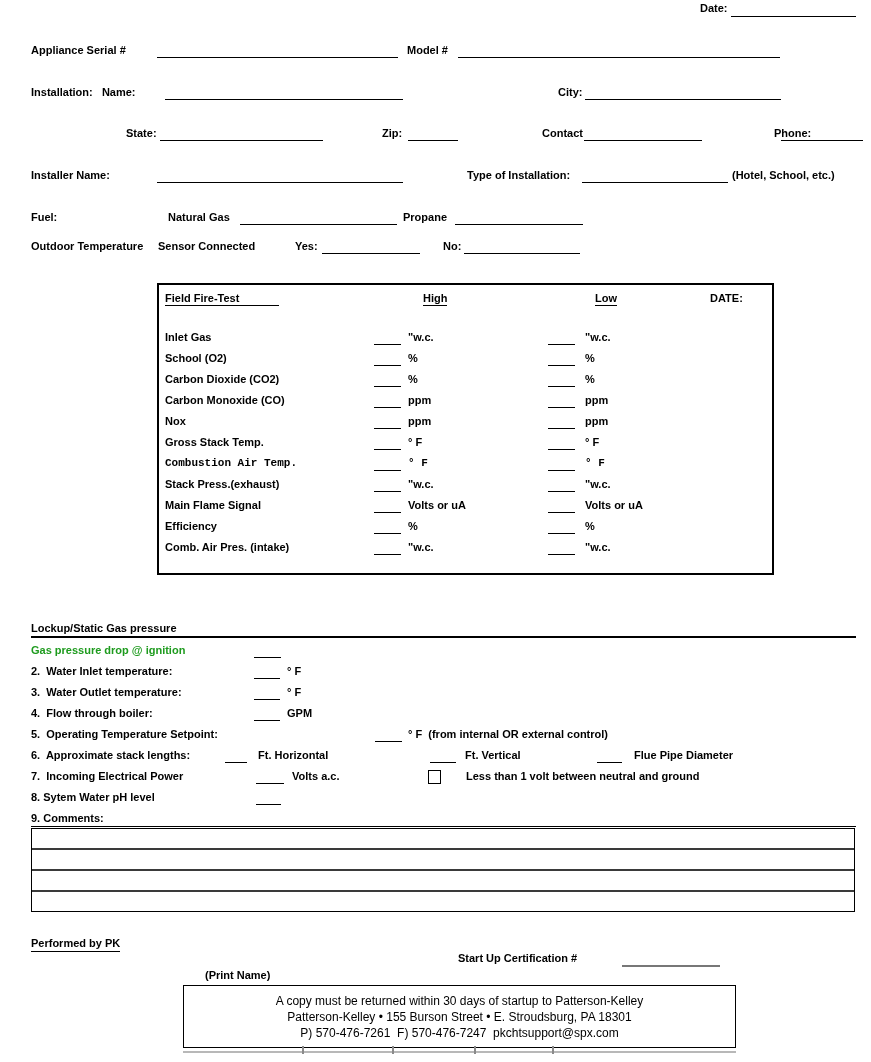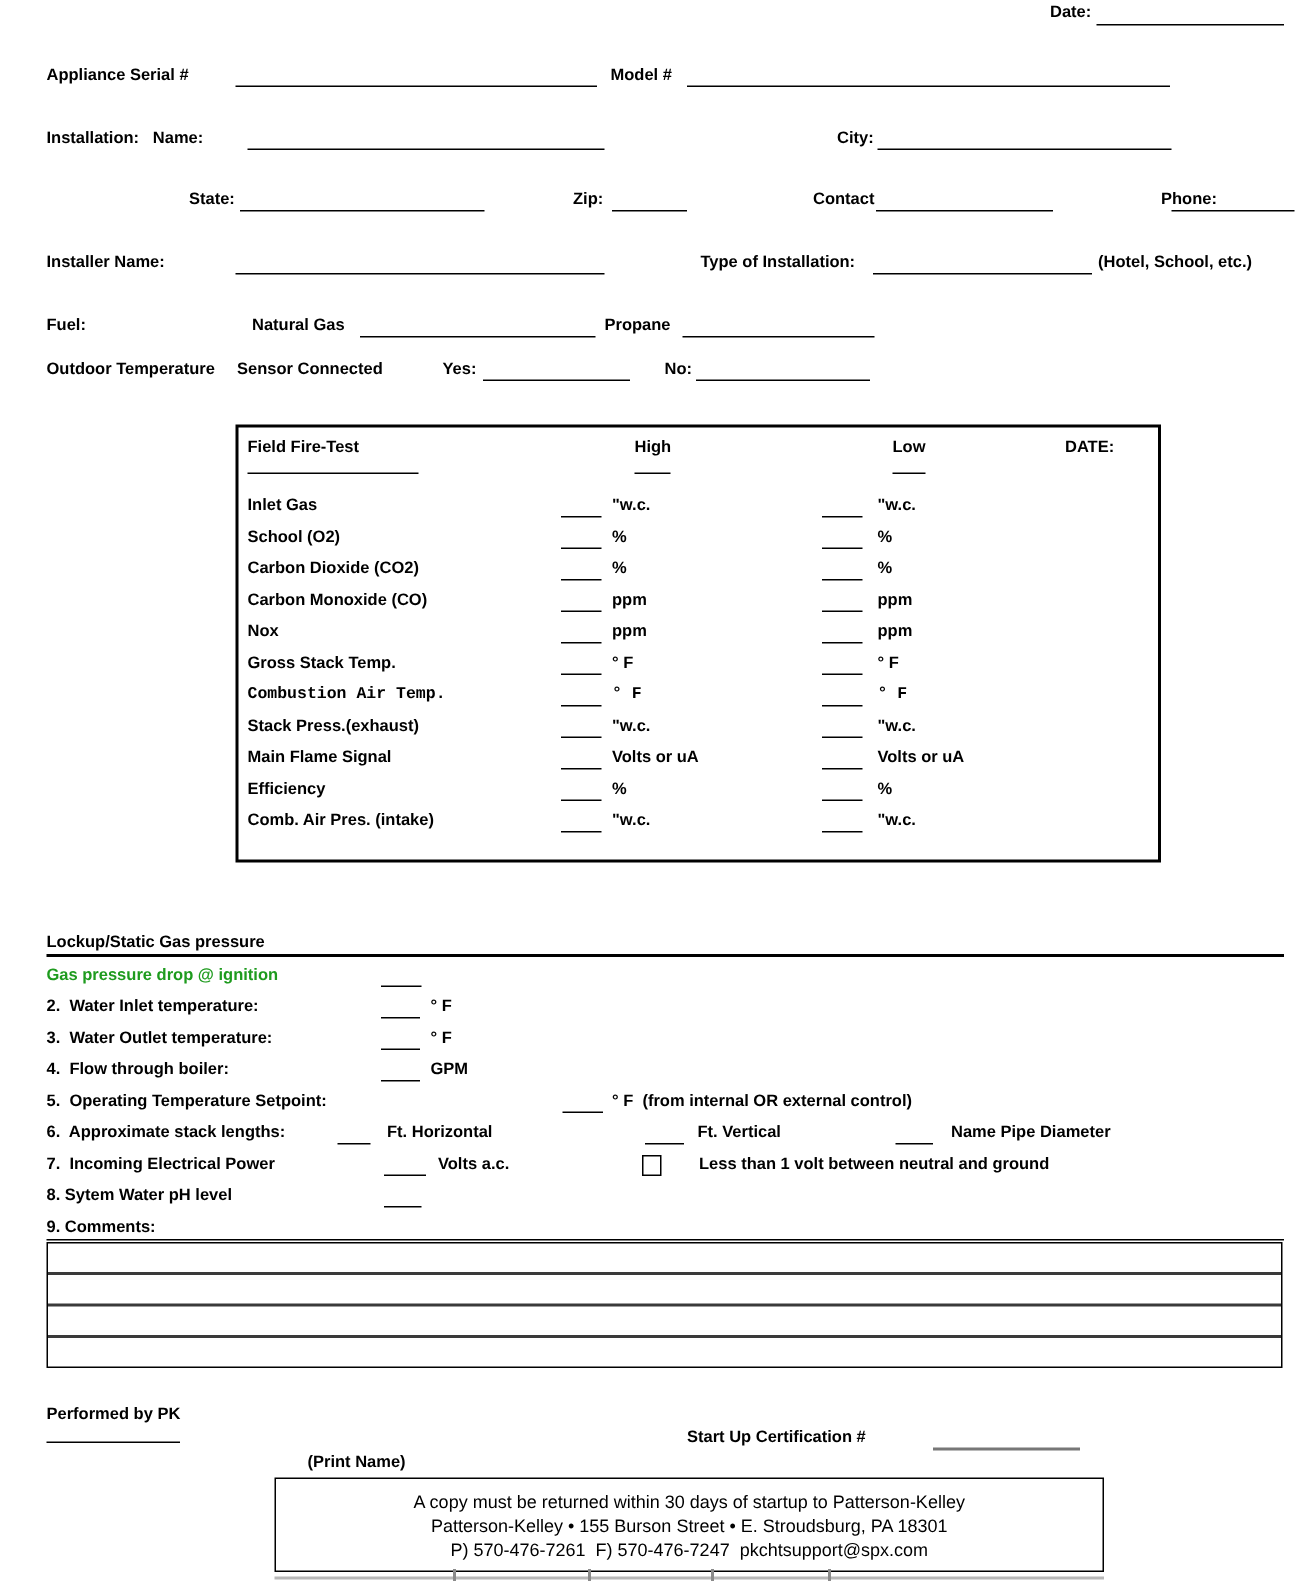--- a/index.html
+++ b/index.html
@@ -3,21 +3,21 @@
 <meta charset="utf-8">
 <style>
   html,body{margin:0;padding:0;background:#fff;}
   #page{
     position:relative;width:871px;height:1062px;background:#fff;overflow:hidden;
     font-family:"Liberation Sans",sans-serif;font-weight:700;font-size:11px;color:#000;
   }
   .abs{position:absolute;}
   .lbl{white-space:pre;line-height:13px;display:inline-block;}
   .blank{position:absolute;height:13px;border-bottom:1.6px solid #000;}
-  .ul{border-bottom:1.6px solid #000;padding-bottom:11px;}
+  .ul{border-bottom:1.6px solid #000;padding-bottom:1px;}
   .green{color:#1e9b1e;}
   
   #ft-table{position:absolute;left:157px;top:283px;width:613px;height:288px;border:2px solid #000;}
   .ft-head{position:absolute;top:7px;}
   .ft-row{position:absolute;left:0;width:100%;height:21px;}
   .ft-row .rl{position:absolute;left:6px;top:0;}
   .ft-row .hb{left:215px;top:0;width:27px;}
   .ft-row .hu{position:absolute;left:249px;top:0;}
   .ft-row .lb{left:389px;top:0;width:27px;}
   .ft-row .lu{position:absolute;left:426px;top:0;}
@@ -188,21 +188,21 @@
   <span class="abs lbl" style="left:31px;top:728px;">5.  Operating Temperature Setpoint:</span>
   <span class="blank" style="left:375px;top:728px;width:27px;"></span>
   <span class="abs lbl" style="left:408px;top:728px;">° F  (from internal OR external control)</span>
 
   <span class="abs lbl" style="left:31px;top:749px;">6.  Approximate stack lengths:</span>
   <span class="blank" style="left:225px;top:749px;width:22px;"></span>
   <span class="abs lbl" style="left:258px;top:749px;">Ft. Horizontal</span>
   <span class="blank" style="left:430px;top:749px;width:26px;"></span>
   <span class="abs lbl" style="left:465px;top:749px;">Ft. Vertical</span>
   <span class="blank" style="left:597px;top:749px;width:25px;"></span>
-  <span class="abs lbl" style="left:634px;top:749px;">Name Pipe Diameter</span>
+  <span class="abs lbl" style="left:634px;top:749px;">Flue Pipe Diameter</span>
 
   <span class="abs lbl" style="left:31px;top:770px;">7.  Incoming Electrical Power</span>
   <span class="blank" style="left:256px;top:770px;width:28px;"></span>
   <span class="abs lbl" style="left:292px;top:770px;">Volts a.c.</span>
   <span class="checkbox" style="left:428px;top:770px;"></span>
   <span class="abs lbl" style="left:466px;top:770px;">Less than 1 volt between neutral and ground</span>
 
   <span class="abs lbl" style="left:31px;top:791px;">8. Sytem Water pH level</span>
   <span class="blank" style="left:256px;top:791px;width:25px;"></span>
 

